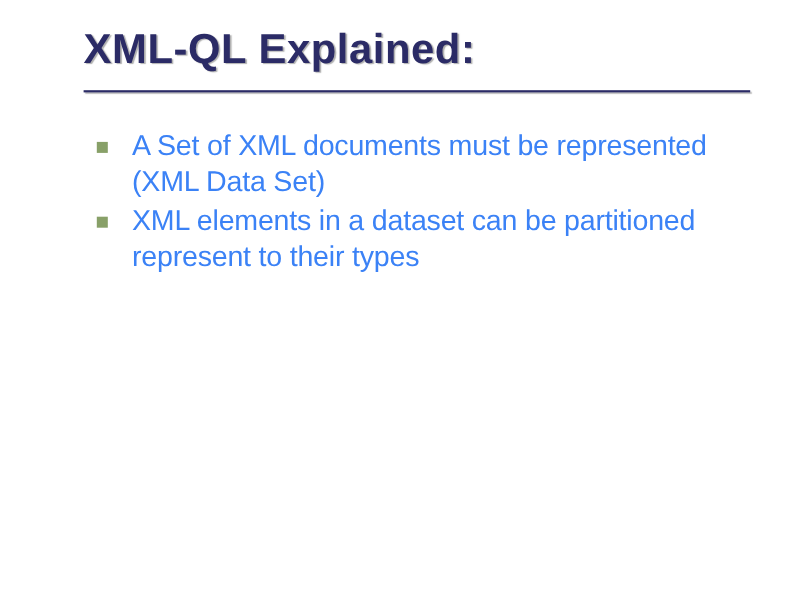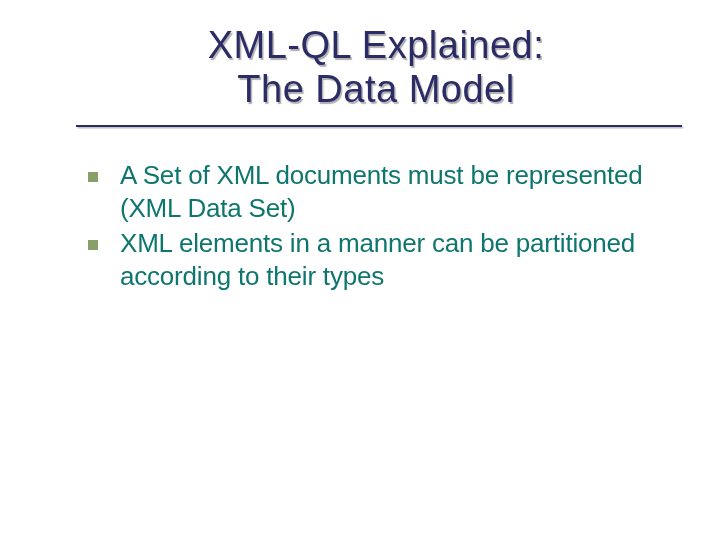--- a/index.html
+++ b/index.html
@@ -16,26 +16,25 @@
     }
     .slide {
       padding: 24px 44px 30px 76px;
     }
     .title-block {
       margin-bottom: 22px;
     }
     .title-line {
       font-family: Verdana, Geneva, sans-serif;
       font-size: 38px;
-      font-weight: 400;
+      font-weight: 700;
       color: #2b2b66;
       line-height: 1.15;
       text-shadow: 1.5px 1.5px 1px rgba(140,140,140,0.7);
       letter-spacing: 0.5px;
-      text-align: center;
     }
     .title-underline {
       margin-top: 14px;
       width: 606px;
       height: 2px;
       background: #2b2b66;
       box-shadow: 1.5px 1.5px 1px rgba(140,140,140,0.55);
     }
     .body-list {
       padding-left: 12px;
@@ -50,37 +49,36 @@
       flex: 0 0 auto;
       width: 10px;
       height: 10px;
       background: #88a068;
       margin-top: 13px;
       margin-right: 22px;
     }
     .item-text {
       font-family: Verdana, Geneva, sans-serif;
       font-size: 26px;
-      color: #0f766e;
+      color: #3b82f6;
       line-height: 1.27;
       letter-spacing: -0.2px;
     }
   </style>
 </head>
 <body>
 
 <div class="slide">
   <div class="title-block">
     <div class="title-line">XML-QL Explained:</div>
-    <div class="title-line">The Data Model</div>
     <div class="title-underline"></div>
   </div>
   <div class="body-list">
     <div class="list-item">
       <div class="bullet"></div>
       <div class="item-text">A Set of XML documents must be represented (XML Data Set)</div>
     </div>
     <div class="list-item">
       <div class="bullet"></div>
-      <div class="item-text">XML elements in a manner can be partitioned according to their types</div>
+      <div class="item-text">XML elements in a dataset can be partitioned represent to their types</div>
     </div>
   </div>
 </div>
 
 </body></html>

